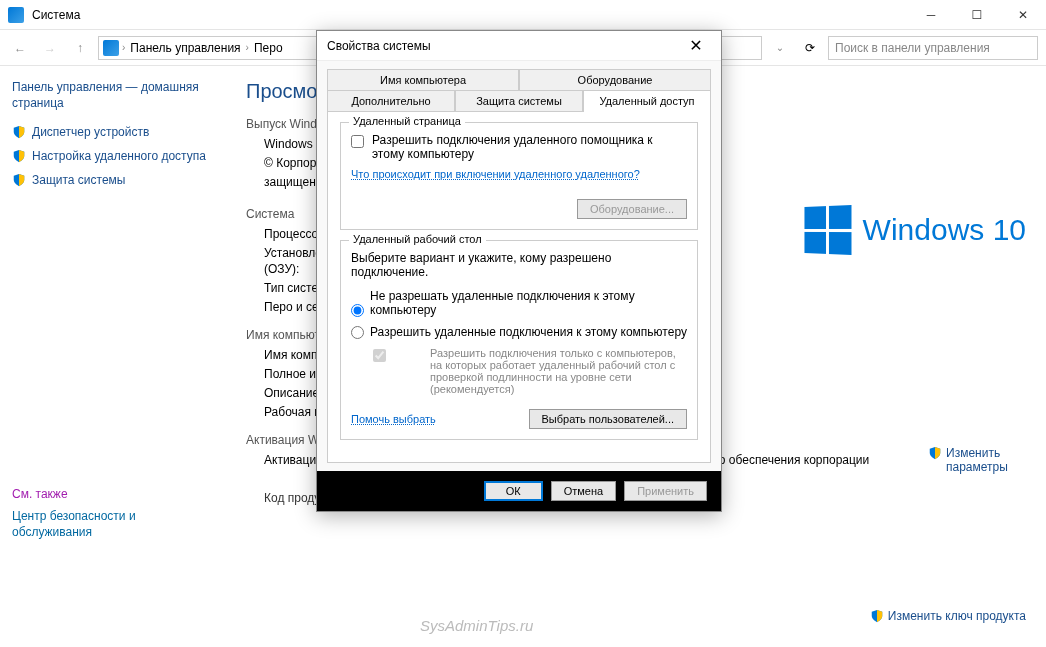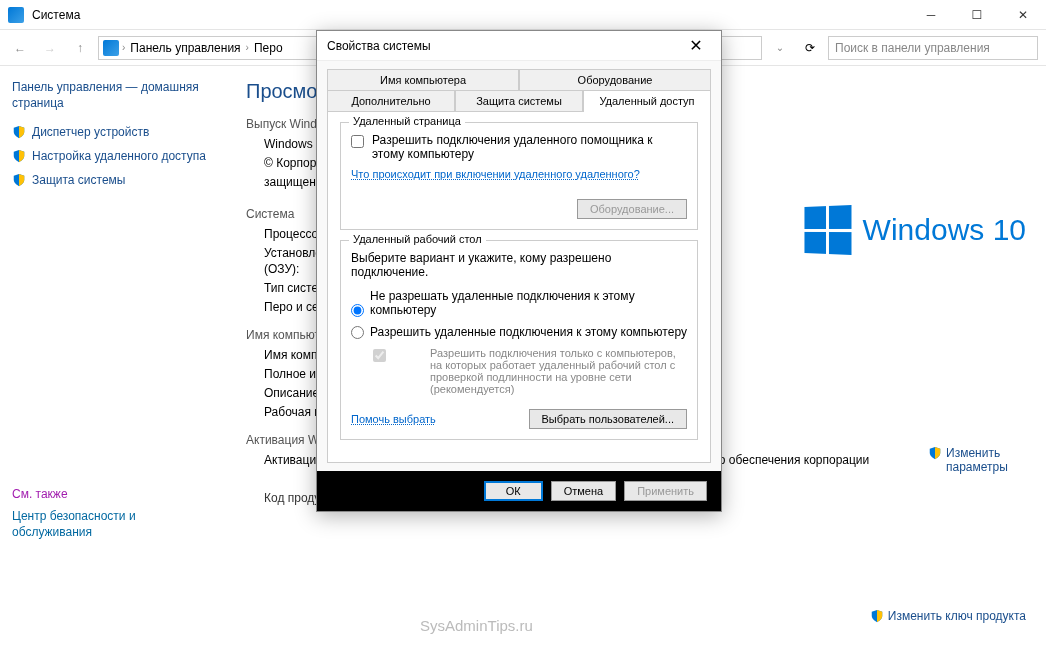--- a/index.html
+++ b/index.html
@@ -35,21 +35,21 @@
 .sect { color:#555; margin: 6px 0; }
 .row { margin: 5px 0 5px 18px; display:flex; }
 .lbl { width:130px; color:#333; }
 .link { color:#0066cc; cursor:pointer; }
 .rightcol { position:absolute; right:20px; top:380px; display:flex; align-items:flex-start; gap:4px; color:#1a4e8c; }
 .rightcol2 { position:absolute; right:20px; top:543px; display:flex; align-items:center; gap:4px; color:#1a4e8c; }
 .winlogo { position:absolute; right:20px; top:140px; display:flex; align-items:center; gap:12px; }
 .winlogo .sq { width:48px; height:48px; display:grid; grid-template:1fr 1fr/1fr 1fr; gap:3px; transform:perspective(120px) rotateY(-12deg); }
 .winlogo .sq div { background:#0078d7; }
 .winlogo .txt { font-size:30px; color:#0078d7; font-weight:300; }
-.watermark { position:absolute; left:420px; top:617px; color:#bbb; font-size:15px; }
+.watermark { position:absolute; left:420px; top:617px; color:#bbb; font-size:15px; font-style:italic; }
 
 
 .dialog { position:absolute; left:316px; top:30px; width:406px; background:#fff; border:1px solid #888; box-shadow:0 4px 20px rgba(0,0,0,0.3); z-index:10; }
 .dlg-title { height:30px; display:flex; align-items:center; padding:0 10px; border-bottom:1px solid #eee; }
 .dlg-title .t { flex:1; }
 .dlg-close { width:30px; height:30px; display:flex; align-items:center; justify-content:center; font-size:16px; }
 .dlg-body { padding:8px 10px; background:#f9f9f9;}
 .tabs { display:flex; flex-wrap:wrap; border-bottom:1px solid #ccc; background:#f0f0f0; }
 .tabrow { display:flex; width:100%; }
 .tab { flex:1; text-align:center; padding:4px 6px; border:1px solid #ccc; border-bottom:none; background:#f0f0f0; cursor:pointer; font-size:11px; }

